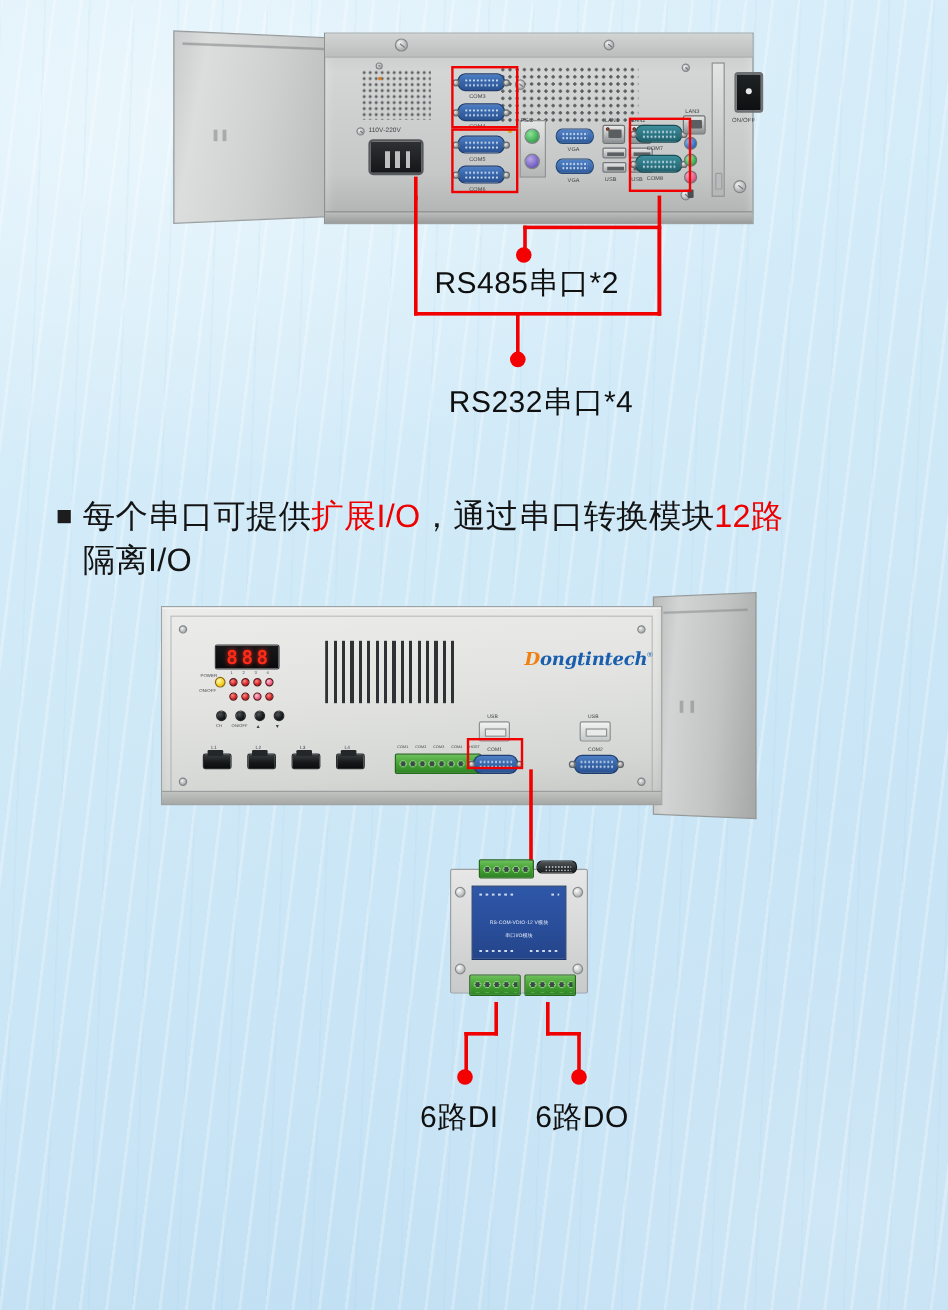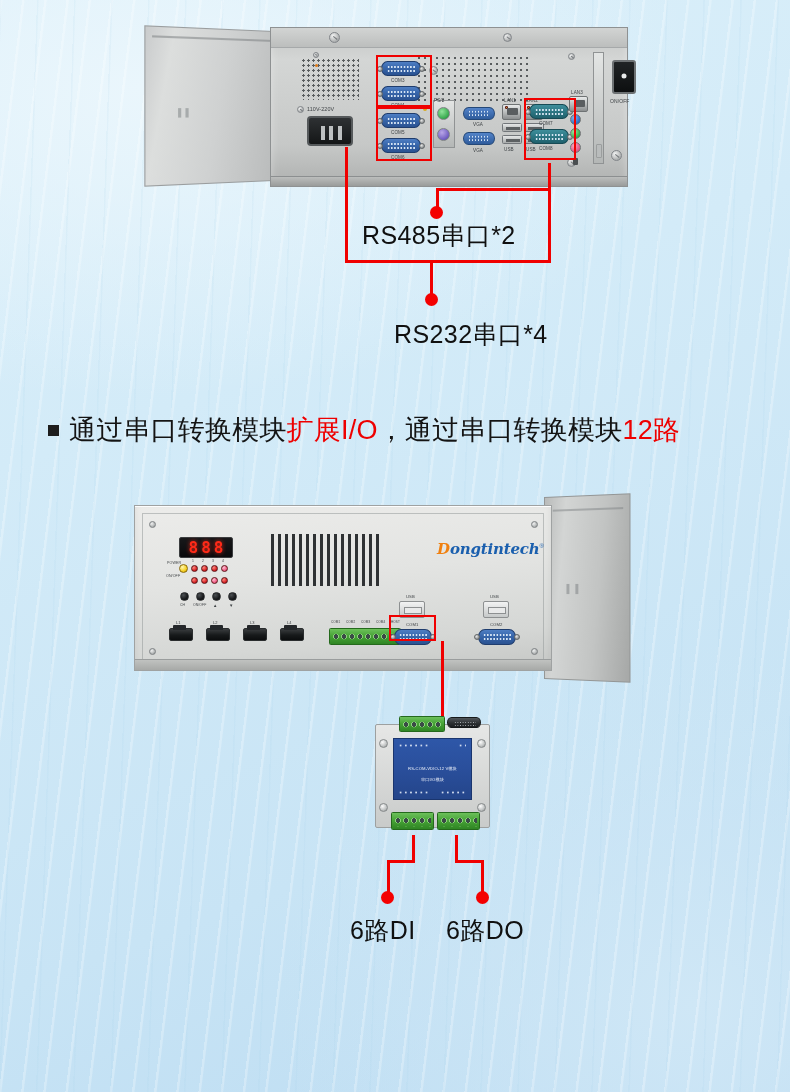--- a/index.html
+++ b/index.html
@@ -390,26 +390,27 @@
 <div class="leader" style="left:436px; top:188px; width:3px; height:24px;"></div>
 <div class="dot" style="left:430px; top:206px;"></div>
 <div class="callout" style="left:362px; top:219px;">RS485串口*2</div>
 
 <div class="leader" style="left:345px; top:163px; width:3px; height:100px;"></div>
 <div class="leader" style="left:345px; top:147px; width:3px; height:20px;"></div>
 <div class="leader" style="left:548px; top:163px; width:3px; height:100px;"></div>
 <div class="leader" style="left:345px; top:260px; width:206px; height:3px;"></div>
 <div class="leader" style="left:430px; top:260px; width:3px; height:36px;"></div>
 <div class="dot" style="left:425px; top:293px;"></div>
-<div class="callout" style="left:394px; top:318px;">RS232串口*4</div>
+<div class="callout" style="left:374px; top:318px;">RS232串口*4</div>
 
 <div class="layer" id="bullet-block">
   <div class="bullet-line">
-    <span class="bullet-sq"></span><span>通过串口转换模块</span><span class="em">扩展I/O</span><span>，通过串口转换模块</span><span class="em">12路</span>
-  </div>
+    <span class="bullet-sq"></span><span>每个串口可提供</span><span class="em">扩展I/O</span><span>，通过串口转换模块</span><span class="em">12路</span>
+  </div>
+  <div class="bullet-line bullet-indent">隔离I/O</div>
 </div>
 
 <div class="layer" id="front-device">
   <div class="front-side"></div>
 
   <div class="front-face">
 
     <div class="seg-display" style="left:44px; top:31px;">
       <span class="d">8</span>
       <span class="d">8</span>

